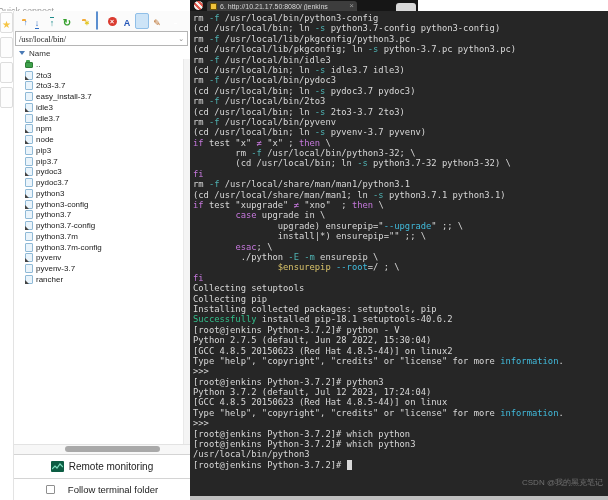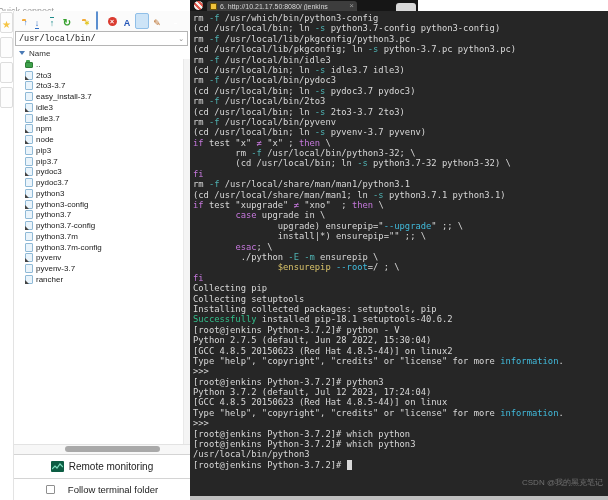--- a/index.html
+++ b/index.html
@@ -43,21 +43,21 @@
               font-weight:bold; display:flex; align-items:center; justify-content:center; line-height:1; }
   .ren-a { font-size:9px; font-weight:bold; color:#2456b8; line-height:1; }
   .panel-bar { width:5px; height:10px; background:#23427e; border-radius:1px; }
   .pencil-g { font-size:9px; color:#b5651d; line-height:1; }
   .term-sq { width:10px; height:8px; background:#222; border-radius:1px; position:relative; }
   .term-sq::before { content:""; position:absolute; left:2px; top:2px; width:3px; height:1px; background:#fff; }
 
   .path-row { height:15px; margin:0 2px 1px 1px; border:1px solid #b5b5b5; display:flex; align-items:center;
               background:#fff; box-sizing:border-box; }
   .path-input { flex:1; border:none; outline:none; font-size:8.5px; color:#222; padding:0 0 0 3px;
-                font-family:Liberation Mono, monospace; background:transparent; height:12px; }
+                font-family:Liberation Serif, serif; background:transparent; height:12px; }
   .chev { font-size:7px; color:#888; padding-right:3px; }
 
   .name-hdr { height:12px; display:flex; align-items:center; gap:4px; padding-left:5px;
               font-size:8px; color:#333; }
   .sort-tri { width:0; height:0; border-left:3px solid transparent; border-right:3px solid transparent;
               border-top:4px solid #4a7ab5; }
 
   .file-list { flex:1; position:relative; overflow:hidden; padding-left:11px; }
   .file-row { height:10.75px; display:flex; align-items:center; gap:3px; font-size:8px; color:#1a1a1a; }
   .fi { width:8px; height:9px; position:relative; flex:0 0 auto; box-sizing:border-box; }
@@ -293,21 +293,21 @@
       <div class="partial-icon"></div>
       <div class="tab">
         <span class="tab-icon"></span>
         <span class="tab-label">6. http://10.21.17.50:8080/ (jenkins</span>
         <span class="tab-close">×</span>
       </div>
       <div class="newtab-stub"></div>
     </div>
     <div class="terminal" id="terminal">
       <span class="watermark">CSDN @我的黑克笔记</span>
-    <div class="tline"><span class="w">rm </span><span class="c">-f</span><span class="w"> /usr/which/bin/python3-config</span></div>
+    <div class="tline"><span class="w">rm </span><span class="c">-f</span><span class="w"> /usr/local/bin/python3-config</span></div>
         <div class="tline"><span class="w">(cd /usr/local/bin; ln </span><span class="c">-s</span><span class="w"> python3.7-config python3-config)</span></div>
         <div class="tline"><span class="w">rm </span><span class="c">-f</span><span class="w"> /usr/local/lib/pkgconfig/python3.pc</span></div>
         <div class="tline"><span class="w">(cd /usr/local/lib/pkgconfig; ln </span><span class="c">-s</span><span class="w"> python-3.7.pc python3.pc)</span></div>
         <div class="tline"><span class="w">rm </span><span class="c">-f</span><span class="w"> /usr/local/bin/idle3</span></div>
         <div class="tline"><span class="w">(cd /usr/local/bin; ln </span><span class="c">-s</span><span class="w"> idle3.7 idle3)</span></div>
         <div class="tline"><span class="w">rm </span><span class="c">-f</span><span class="w"> /usr/local/bin/pydoc3</span></div>
         <div class="tline"><span class="w">(cd /usr/local/bin; ln </span><span class="c">-s</span><span class="w"> pydoc3.7 pydoc3)</span></div>
         <div class="tline"><span class="w">rm </span><span class="c">-f</span><span class="w"> /usr/local/bin/2to3</span></div>
         <div class="tline"><span class="w">(cd /usr/local/bin; ln </span><span class="c">-s</span><span class="w"> 2to3-3.7 2to3)</span></div>
         <div class="tline"><span class="w">rm </span><span class="c">-f</span><span class="w"> /usr/local/bin/pyvenv</span></div>
@@ -319,22 +319,22 @@
         <div class="tline"><span class="w">rm </span><span class="c">-f</span><span class="w"> /usr/local/share/man/man1/python3.1</span></div>
         <div class="tline"><span class="w">(cd /usr/local/share/man/man1; ln </span><span class="c">-s</span><span class="w"> python3.7.1 python3.1)</span></div>
         <div class="tline"><span class="m">if</span><span class="w"> test "xupgrade" </span><span class="m">≠</span><span class="w"> "xno"  ; </span><span class="m">then</span><span class="w"> \</span></div>
         <div class="tline"><span class="w">        </span><span class="m">case</span><span class="w"> upgrade in \</span></div>
         <div class="tline"><span class="w">                upgrade) ensurepip="</span><span class="i">--upgrade</span><span class="w">" ;; \</span></div>
         <div class="tline"><span class="w">                install|*) ensurepip="" ;; \</span></div>
         <div class="tline"><span class="w">        </span><span class="m">esac</span><span class="w">; \</span></div>
         <div class="tline"><span class="w">         ./python </span><span class="c">-E</span><span class="w"> </span><span class="c">-m</span><span class="w"> ensurepip \</span></div>
         <div class="tline"><span class="w">                </span><span class="y">$ensurepip</span><span class="w"> </span><span class="i">--root</span><span class="w">=/ ; \</span></div>
         <div class="tline"><span class="m">fi</span></div>
+        <div class="tline"><span class="w">Collecting setuptools</span></div>
         <div class="tline"><span class="w">Collecting pip</span></div>
-        <div class="tline"><span class="w">Collecting setuptools</span></div>
         <div class="tline"><span class="w">Installing collected packages: setuptools, pip</span></div>
         <div class="tline"><span class="g">Successfully</span><span class="w"> installed pip-18.1 setuptools-40.6.2</span></div>
         <div class="tline"><span class="w">[root@jenkins Python-3.7.2]# python - V</span></div>
         <div class="tline"><span class="w">Python 2.7.5 (default, Jun 28 2022, 15:30:04)</span></div>
         <div class="tline"><span class="w">[GCC 4.8.5 20150623 (Red Hat 4.8.5-44)] on linux2</span></div>
         <div class="tline"><span class="w">Type "help", "copyright", "credits" or "license" for more </span><span class="i">information</span><span class="w">.</span></div>
         <div class="tline"><span class="w">&gt;&gt;&gt;</span></div>
         <div class="tline"><span class="w">[root@jenkins Python-3.7.2]# python3</span></div>
         <div class="tline"><span class="w">Python 3.7.2 (default, Jul 12 2023, 17:24:04)</span></div>
         <div class="tline"><span class="w">[GCC 4.8.5 20150623 (Red Hat 4.8.5-44)] on linux</span></div>

